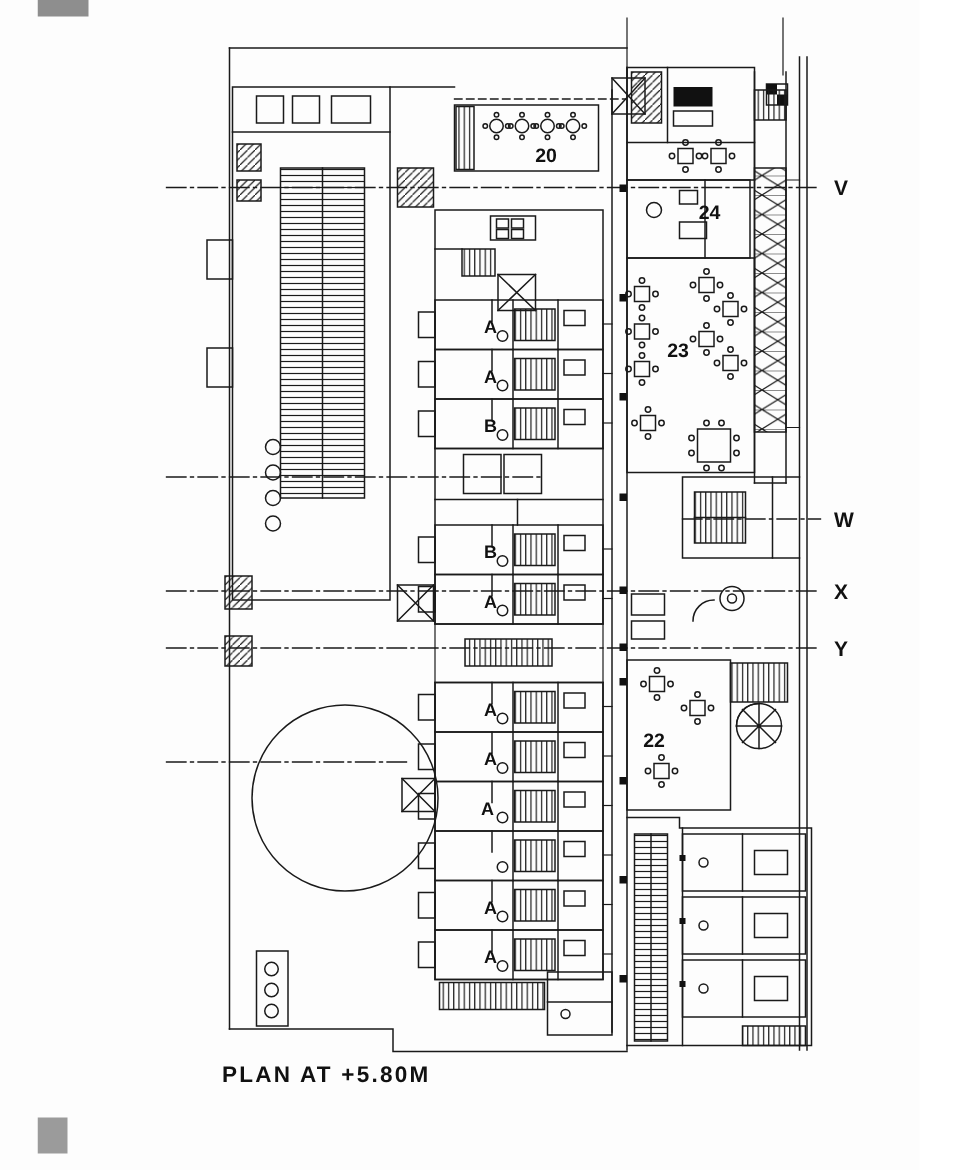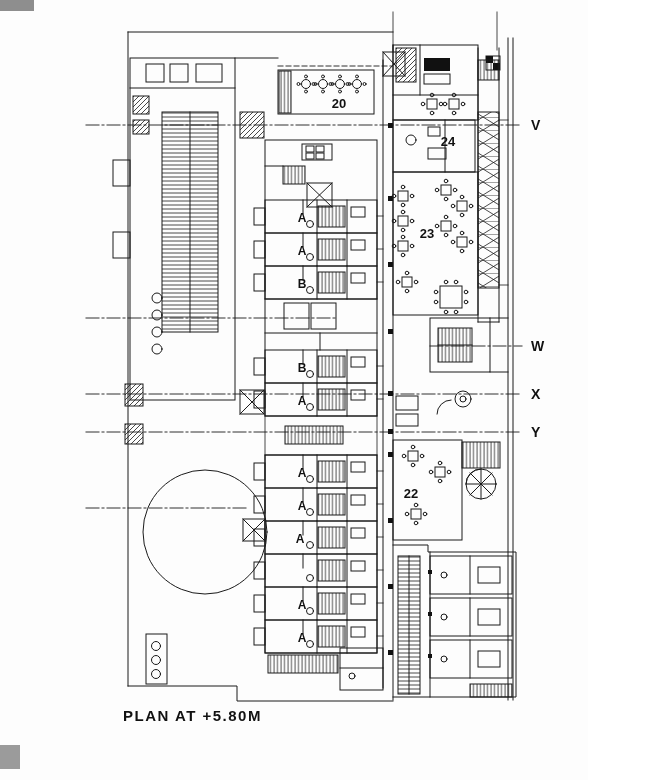--- a/index.html
+++ b/index.html
@@ -1,16 +1,16 @@
 <!DOCTYPE html>
 <html><head>
 <meta charset="utf-8">
 <style>
   html,body{margin:0;padding:0;background:#ffffff;}
-  .page{position:relative;width:588px;height:780px;background:#fdfdfd;overflow:hidden;}
+  .page{position:relative;width:588px;height:780px;background:#fdfdfd;overflow:hidden;padding-left:25px;}
   .plan-svg{stroke:#1a1a1a;fill:none;stroke-width:1;stroke-linecap:square;}
   .t{stroke:none;fill:#111;font-family:"Liberation Sans",sans-serif;font-weight:bold;}
   .t-section{font-size:14px;}
   .t-room{font-size:13px;}
   .t-unit{font-size:12px;}
   .t-title{font-size:15px;font-weight:bold;letter-spacing:1.5px;}
   .dashdot{stroke-dasharray:13 3 2 3;stroke-width:0.9;}
   .dash{stroke-dasharray:5 3;stroke-width:0.9;}
   .thin{stroke-width:0.8;}
   .fillk{fill:#111;stroke:none;}

